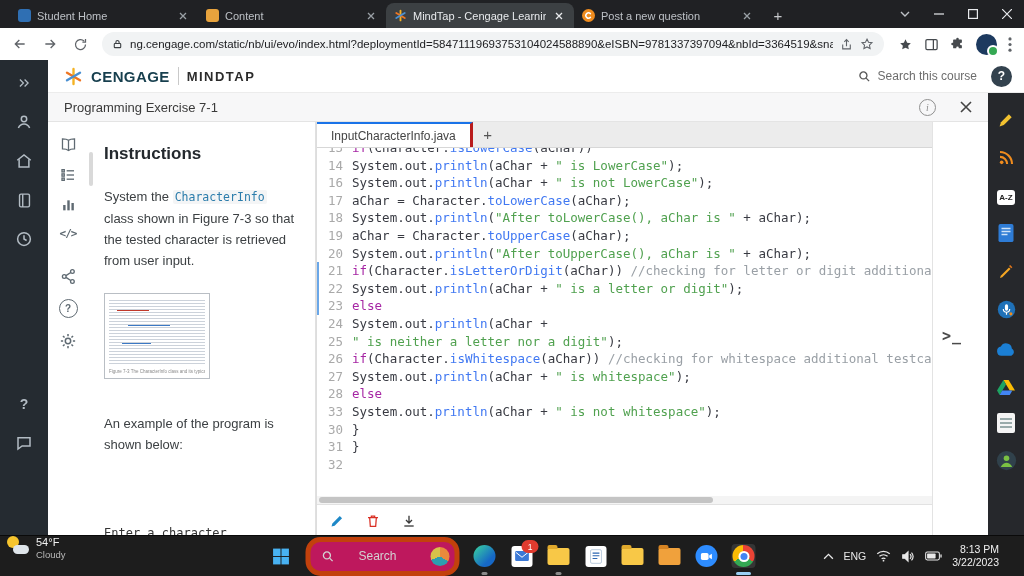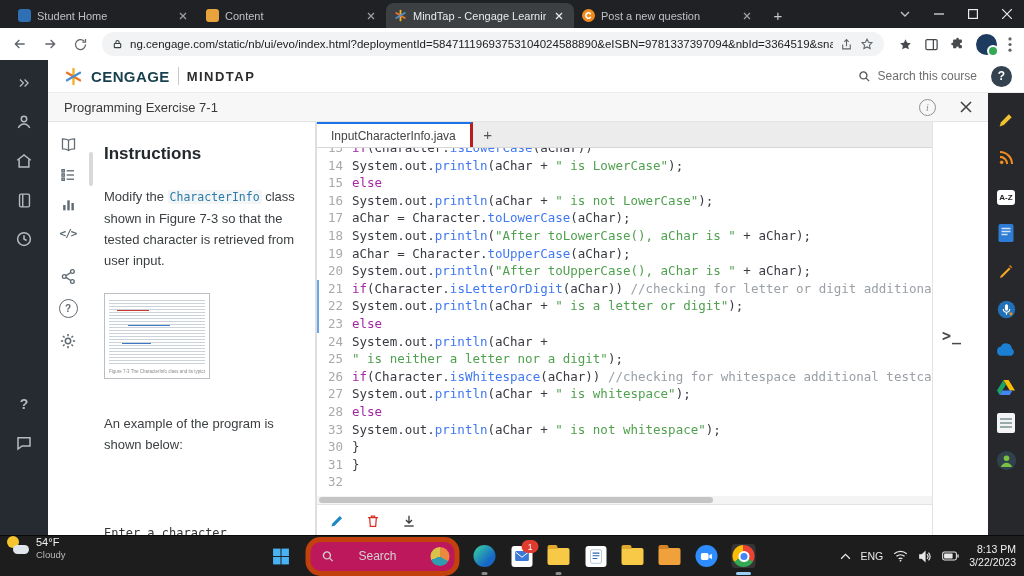--- a/index.html
+++ b/index.html
@@ -124,21 +124,21 @@
   .folder::before{content:"";position:absolute;left:0;top:-3px;width:10px;height:4px;border-radius:2px 2px 0 0;background:#e0a92c}
   .folder.orange{background:#f0a13c}.folder.orange::before{background:#d68322}
   .badge{position:absolute;top:-4px;right:-5px;min-width:13px;height:13px;border-radius:7px;background:#e03b2f;color:#fff;
     font-size:8.5px;display:flex;align-items:center;justify-content:center;padding:0 2px}
   .chrome{width:22px;height:22px;border-radius:50%;background:conic-gradient(#ea4335 0 120deg,#34a853 120deg 240deg,#fbbc05 240deg 360deg);position:relative}
   .chrome::before{content:"";position:absolute;left:5.5px;top:5.5px;width:11px;height:11px;border-radius:50%;background:#fff}
   .chrome::after{content:"";position:absolute;left:7.5px;top:7.5px;width:7px;height:7px;border-radius:50%;background:#4285f4}
   .edge{width:22px;height:22px;border-radius:50%;background:linear-gradient(135deg,#35c6a4 10%,#1668c6 70%)}
   .zoom{width:22px;height:22px;border-radius:50%;background:#2d8cff;display:flex;align-items:center;justify-content:center}
   .appcard{width:21px;height:21px;border-radius:3px;background:#fff;display:flex;align-items:center;justify-content:center}
-  #tb-tray{position:absolute;right:8px;top:0;height:40px;display:flex;align-items:center;gap:10px;color:#e8e8e8}
+  #tb-tray{position:absolute;right:25px;top:0;height:40px;display:flex;align-items:center;gap:10px;color:#e8e8e8}
   #tb-lang{font-size:10.5px;color:#e8e8e8}
   #tb-clock{text-align:right;font-size:10.5px;line-height:13px;color:#f0f0f0}
 </style>
 </head>
 <body>
 
 <div id="screen">
 
   <div id="tabstrip">
     <div id="tabs">
@@ -407,42 +407,41 @@
               <span>
                   <svg width="18" height="18" viewBox="0 0 24 24" fill="none" stroke="currentColor" stroke-width="2">
                     <circle cx="12" cy="12" r="3.6"></circle>
                     <path d="M12 2.5v3M12 18.5v3M2.5 12h3M18.5 12h3M5.3 5.3l2.1 2.1M16.6 16.6l2.1 2.1M18.7 5.3l-2.1 2.1M7.4 16.6l-2.1 2.1"></path>
                   </svg>
                 </span>
             </div>
 
             <div id="instructions">
               <div id="instr-title">Instructions</div>
-              <div class="para"><span>Modify the </span><span class="codechip">CharacterInfo</span><span> class shown in Figure 7-3 so that the tested character is retrieved from user input.</span></div>
+              <div class="para"><span>System the </span><span class="codechip">CharacterInfo</span><span> class shown in Figure 7-3 so that the tested character is retrieved from user input.</span></div>
               <div id="figure">
                 <div id="fig-lines">
                     <span class="m1"></span>
                     <span class="m2"></span>
                     <span class="m3"></span>
                   </div>
                 <div id="fig-caption">Figure 7-3  The CharacterInfo class and its typical execution</div>
               </div>
               <div class="para" id="example-intro">An example of the program is shown below:</div>
               <div id="example-line">Enter a character...</div>
             </div>
 
             <div id="code-panel">
               <div id="code-tabs">
                 <div id="ctab">InputCharacterInfo.java</div>
                 <div id="ctab-plus">+</div>
               </div>
               <div id="editor">
                   <div class="cl"><span class="ln">13</span><span class="t-k">if</span><span class="t-p">(Character.</span><span class="t-f">isLowerCase</span><span class="t-p">(aChar))</span></div>
                   <div class="cl"><span class="ln">14</span><span class="t-p">System.out.</span><span class="t-f">println</span><span class="t-p">(aChar + </span><span class="t-s">" is LowerCase"</span><span class="t-p">);</span></div>
-                  <div class="cl"><span class="ln">15</span><span class="t-k">else</span></div>
                   <div class="cl"><span class="ln">16</span><span class="t-p">System.out.</span><span class="t-f">println</span><span class="t-p">(aChar + </span><span class="t-s">" is not LowerCase"</span><span class="t-p">);</span></div>
                   <div class="cl"><span class="ln">17</span><span class="t-p">aChar = Character.</span><span class="t-f">toLowerCase</span><span class="t-p">(aChar);</span></div>
                   <div class="cl"><span class="ln">18</span><span class="t-p">System.out.</span><span class="t-f">println</span><span class="t-p">(</span><span class="t-s">"After toLowerCase(), aChar is "</span><span class="t-p"> + aChar);</span></div>
                   <div class="cl"><span class="ln">19</span><span class="t-p">aChar = Character.</span><span class="t-f">toUpperCase</span><span class="t-p">(aChar);</span></div>
                   <div class="cl"><span class="ln">20</span><span class="t-p">System.out.</span><span class="t-f">println</span><span class="t-p">(</span><span class="t-s">"After toUpperCase(), aChar is "</span><span class="t-p"> + aChar);</span></div>
                   <div class="cl marked"><span class="ln">21</span><span class="t-k">if</span><span class="t-p">(Character.</span><span class="t-f">isLetterOrDigit</span><span class="t-p">(aChar)) </span><span class="t-c">//checking for letter or digit additional testcase</span></div>
                   <div class="cl marked"><span class="ln">22</span><span class="t-p">System.out.</span><span class="t-f">println</span><span class="t-p">(aChar + </span><span class="t-s">" is a letter or digit"</span><span class="t-p">);</span></div>
                   <div class="cl marked"><span class="ln">23</span><span class="t-k">else</span></div>
                   <div class="cl"><span class="ln">24</span><span class="t-p">System.out.</span><span class="t-f">println</span><span class="t-p">(aChar +</span></div>
                   <div class="cl"><span class="ln">25</span><span class="t-s">" is neither a letter nor a digit"</span><span class="t-p">);</span></div>

